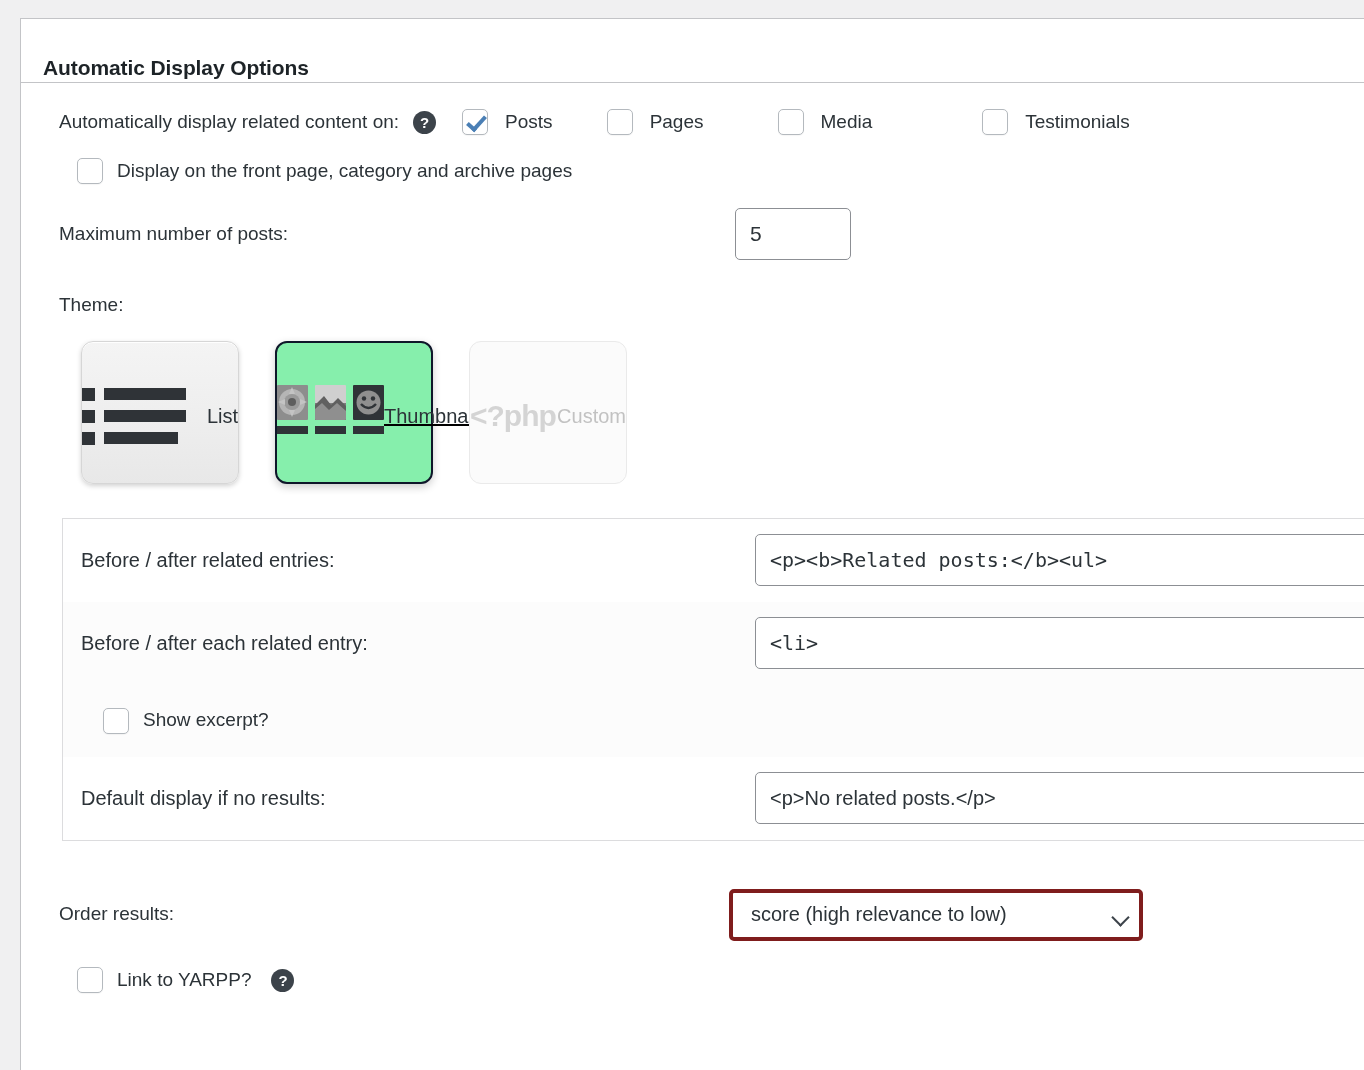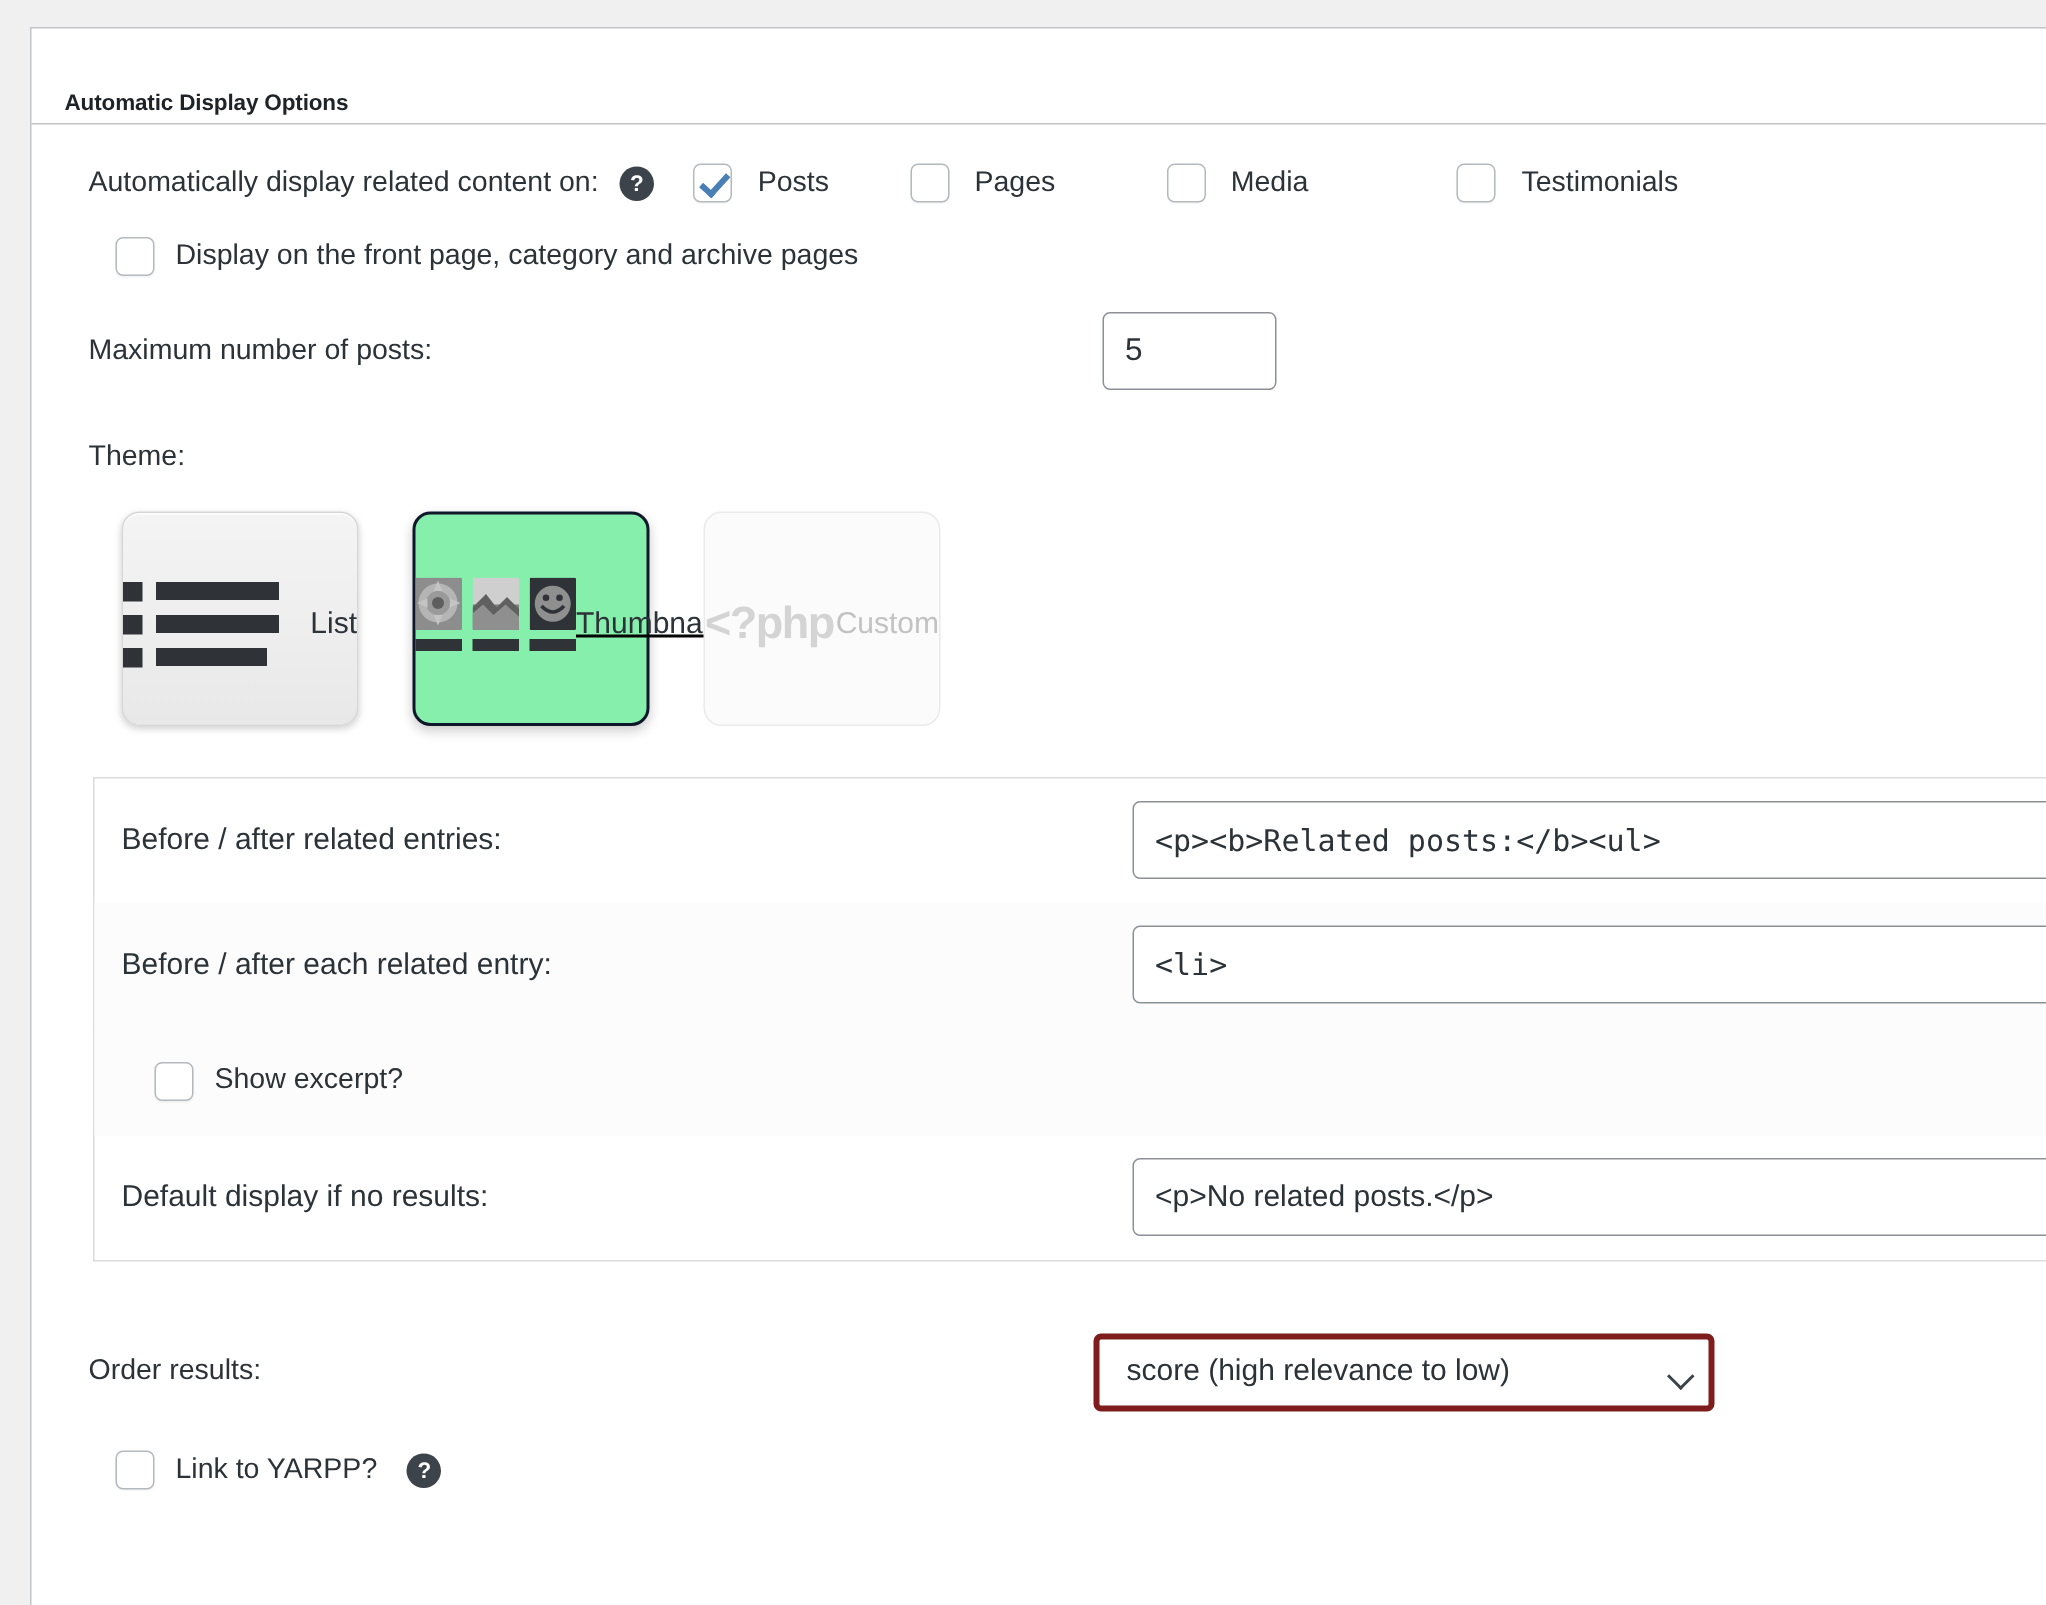--- a/index.html
+++ b/index.html
@@ -30,21 +30,21 @@
     border-right: none;
   }
   .card-header {
     height: 64px;
     display: flex;
     align-items: center;
     padding: 0 0 0 22px;
     border-bottom: 1px solid #c3c4c7;
   }
   .card-title {
-    font-size: 15px;
+    font-size: 21px;
     font-weight: bold;
     color: #1d2327;
     letter-spacing: -0.1px;
     margin-top: 35px;
   }
   .card-body {
     padding: 26px 0 0 0;
   }
 
   
@@ -295,21 +295,21 @@
       <span class="cb-group" style="margin-left:40px;">
         <span class="cbox"></span>
         <span class="label-text">Pages</span>
       </span>
 
       <span class="cb-group" style="margin-left:60px;">
         <span class="cbox"></span>
         <span class="label-text">Media</span>
       </span>
 
-      <span class="cb-group" style="margin-left:37px;padding-left:48px;">
+      <span class="cb-group" style="margin-left:48px;padding-left:48px;">
         <span class="cbox"></span>
         <span class="label-text">Testimonials</span>
       </span>
     </div>
 
     <div class="row" style="margin-top:22px; gap:14px; padding-left:56px;">
       <span class="cbox"></span>
       <span class="label-text">Display on the front page, category and archive pages</span>
     </div>
 

